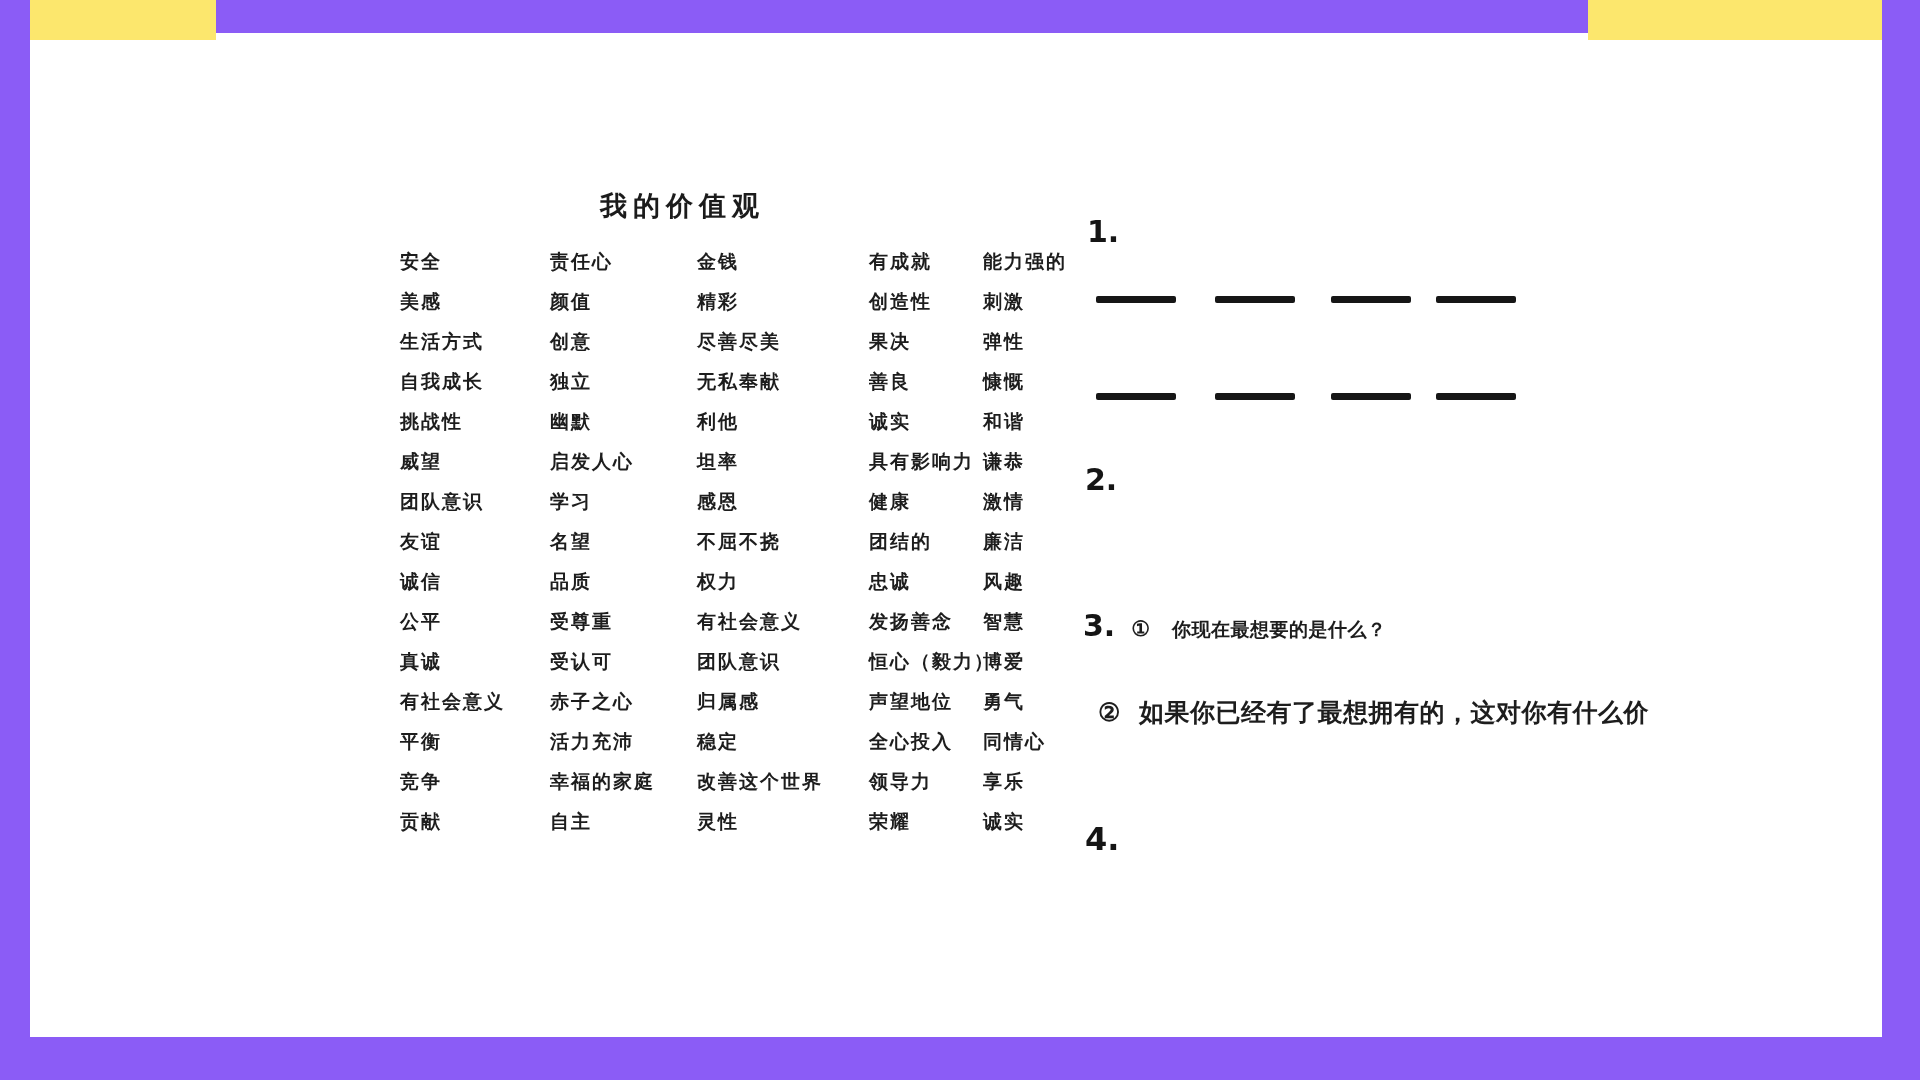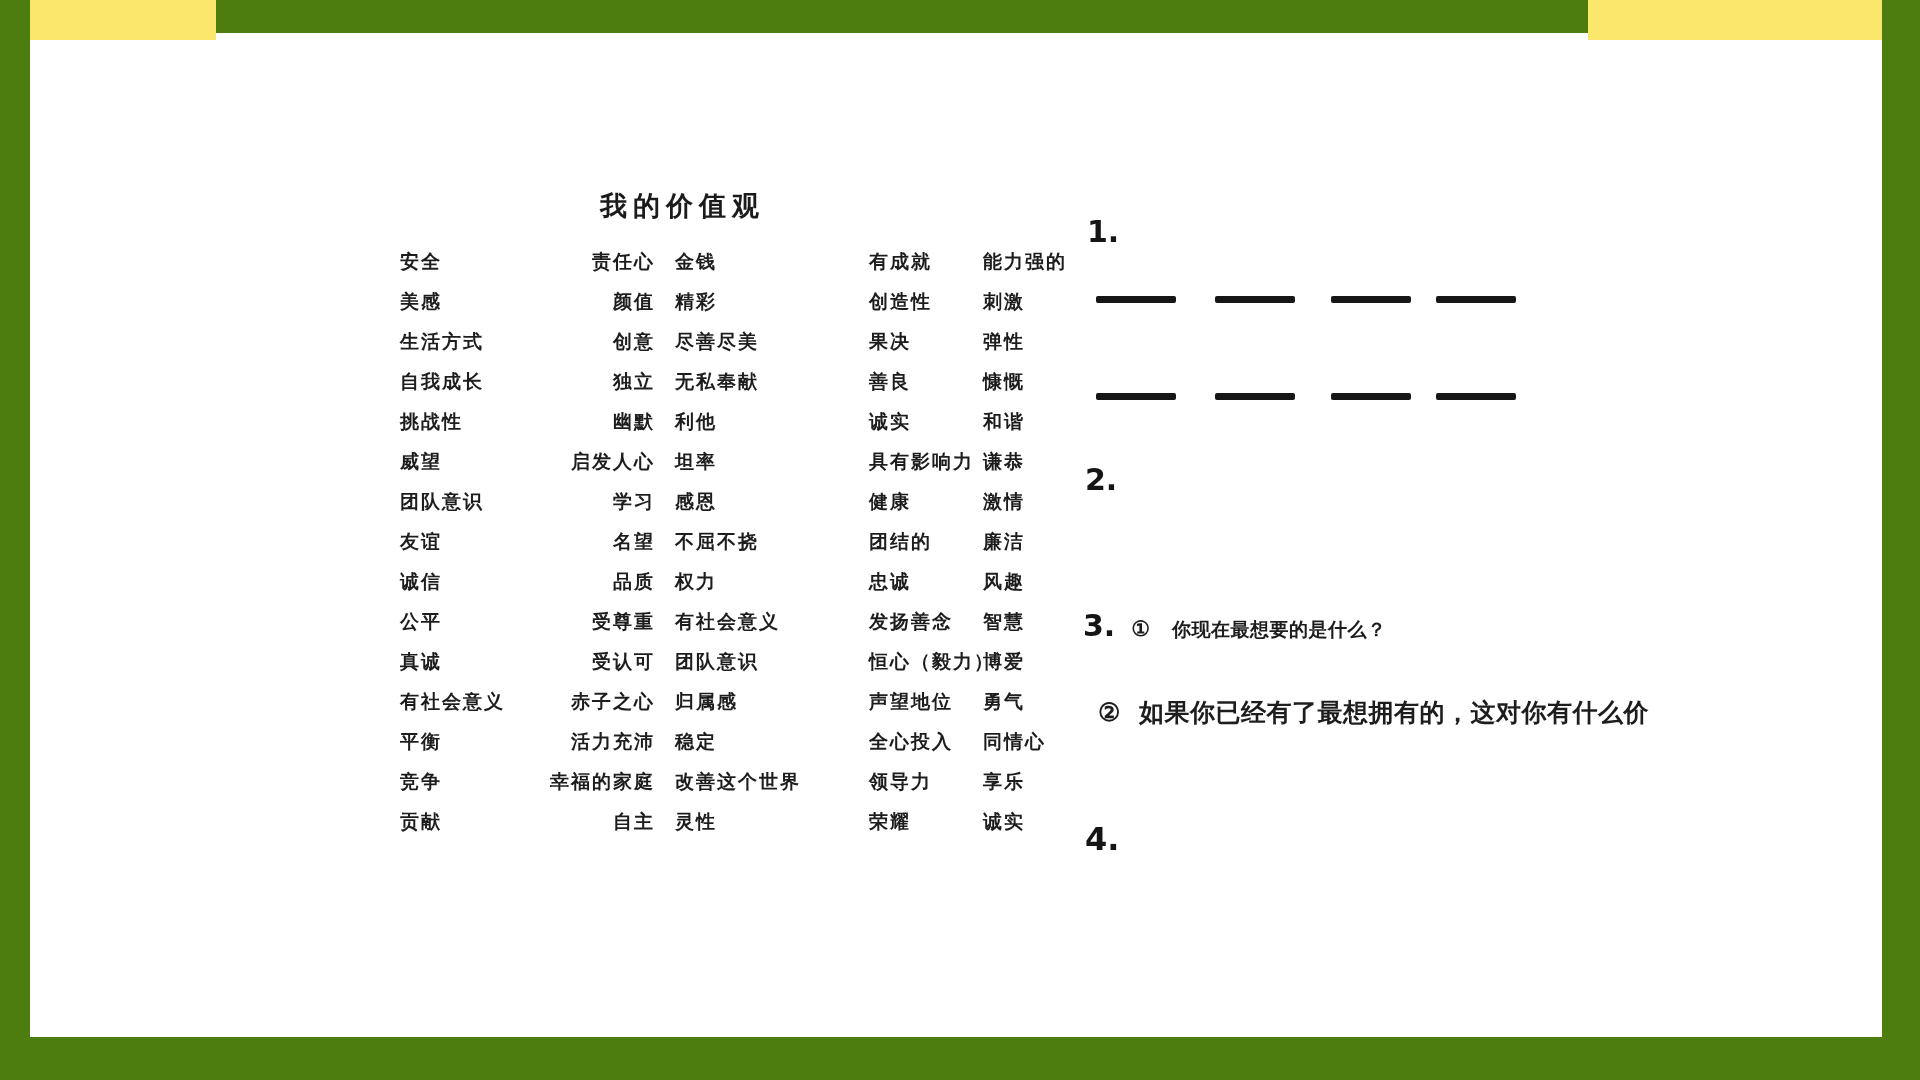--- a/index.html
+++ b/index.html
@@ -4,21 +4,21 @@
 <style>
   html, body { margin: 0; padding: 0; }
   body {
     width: 1920px; height: 1080px;
     font-family: "Liberation Sans", sans-serif;
     overflow: hidden;
   }
   .stage {
     position: relative;
     width: 1920px; height: 1080px;
-    background: #4d7c0f;
+    background: #8b5cf6;
     overflow: hidden;
   }
   .card {
     position: absolute;
     left: 30px; top: 33px;
     width: 1852px; height: 1004px;
     background: #FFFFFF;
   }
   .tab {
     position: absolute;
@@ -34,22 +34,22 @@
     margin: 0;
     font-size: 27px;
     font-weight: 700;
     letter-spacing: 6px;
     color: #1b1b1b;
   }
 
   .values { position: absolute; top: 242px; left: 0; }
   .col { position: absolute; top: 0; }
   .col-0 { left: 400px; }
-  .col-1 { left: 550px; text-align: right; }
-  .col-2 { left: 675px; }
+  .col-1 { left: 550px; }
+  .col-2 { left: 697px; }
   .col-3 { left: 869px; }
   .col-4 { left: 983px; }
   .cell {
     height: 40px;
     line-height: 40px;
     font-size: 19px;
     font-weight: 600;
     letter-spacing: 2px;
     color: #1d1d1d;
     white-space: nowrap;

